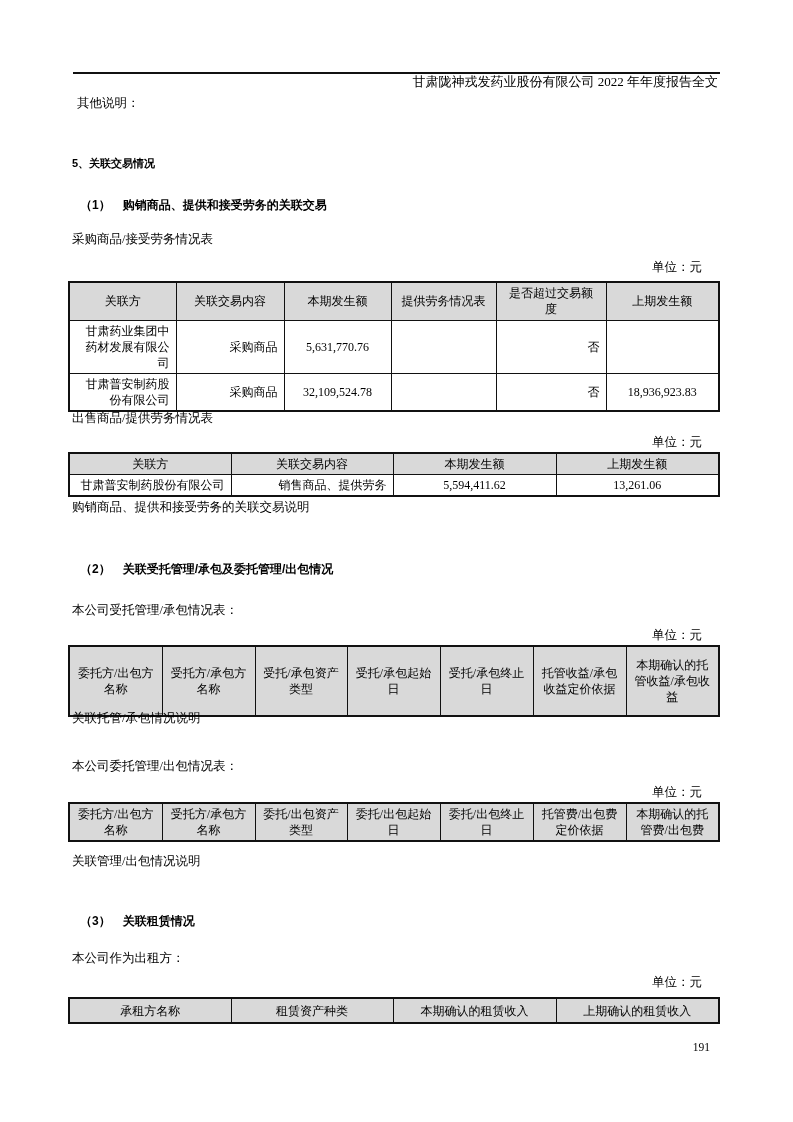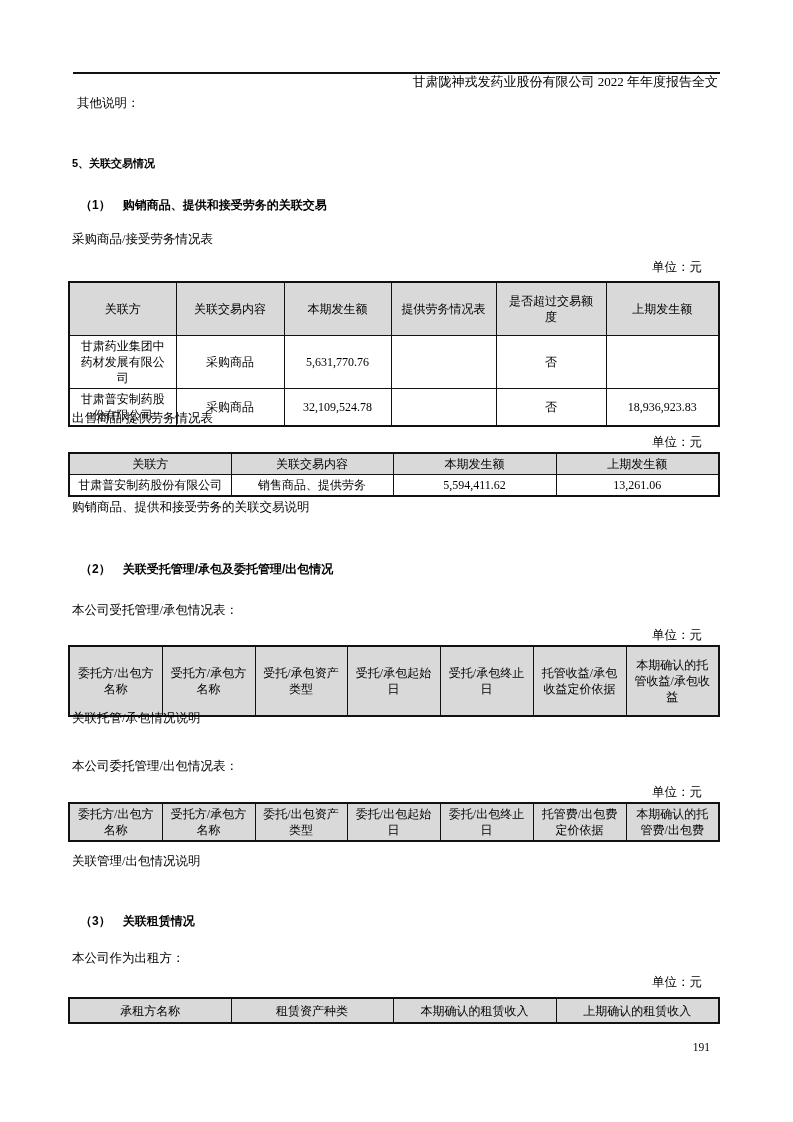--- a/index.html
+++ b/index.html
@@ -31,21 +31,21 @@
     border:1px solid #111;
     padding:2px 6px;
     vertical-align:middle;
     font-weight:normal;
     overflow:hidden;
     word-break:break-all;
   }
   table.doc{border:2px solid #111;}
   table.doc th{background:#d9d9d9;text-align:center;}
   td.num{text-align:center;padding-right:8px;}
-  td.txt{text-align:center;}
+  td.txt{text-align:right;}
 </style>
 </head>
 <body>
 
 <div id="page">
 
   <div class="abs rpt-header" style="top:73px;">甘肃陇神戎发药业股份有限公司 2022 年年度报告全文</div>
   <div class="abs rule" style="top:72px;"></div>
 
   <div class="abs cap" style="top:96px;left:77px;">其他说明：</div>
@@ -67,21 +67,21 @@
       <col style="width:105px">
         <col style="width:110px">
         <col style="width:113px">
     </colgroup>
     <tbody>
         <tr style="height:38px">
       <th style="padding:2px 8px">关联方</th>
       <th style="padding:2px 8px">关联交易内容</th>
       <th style="padding:2px 8px">本期发生额</th>
       <th style="padding:2px 8px">提供劳务情况表</th>
-      <th style="padding:10px 8px">是否超过交易额度</th>
+      <th style="padding:2px 8px">是否超过交易额度</th>
       <th style="padding:2px 8px">上期发生额</th>
     </tr>
     <tr style="height:48px">
       <td class="txt">甘肃药业集团中药材发展有限公司</td>
       <td class="txt">采购商品</td>
       <td class="num">5,631,770.76</td>
       <td class="num"></td>
       <td class="txt">否</td>
       <td class="num"></td>
     </tr>

